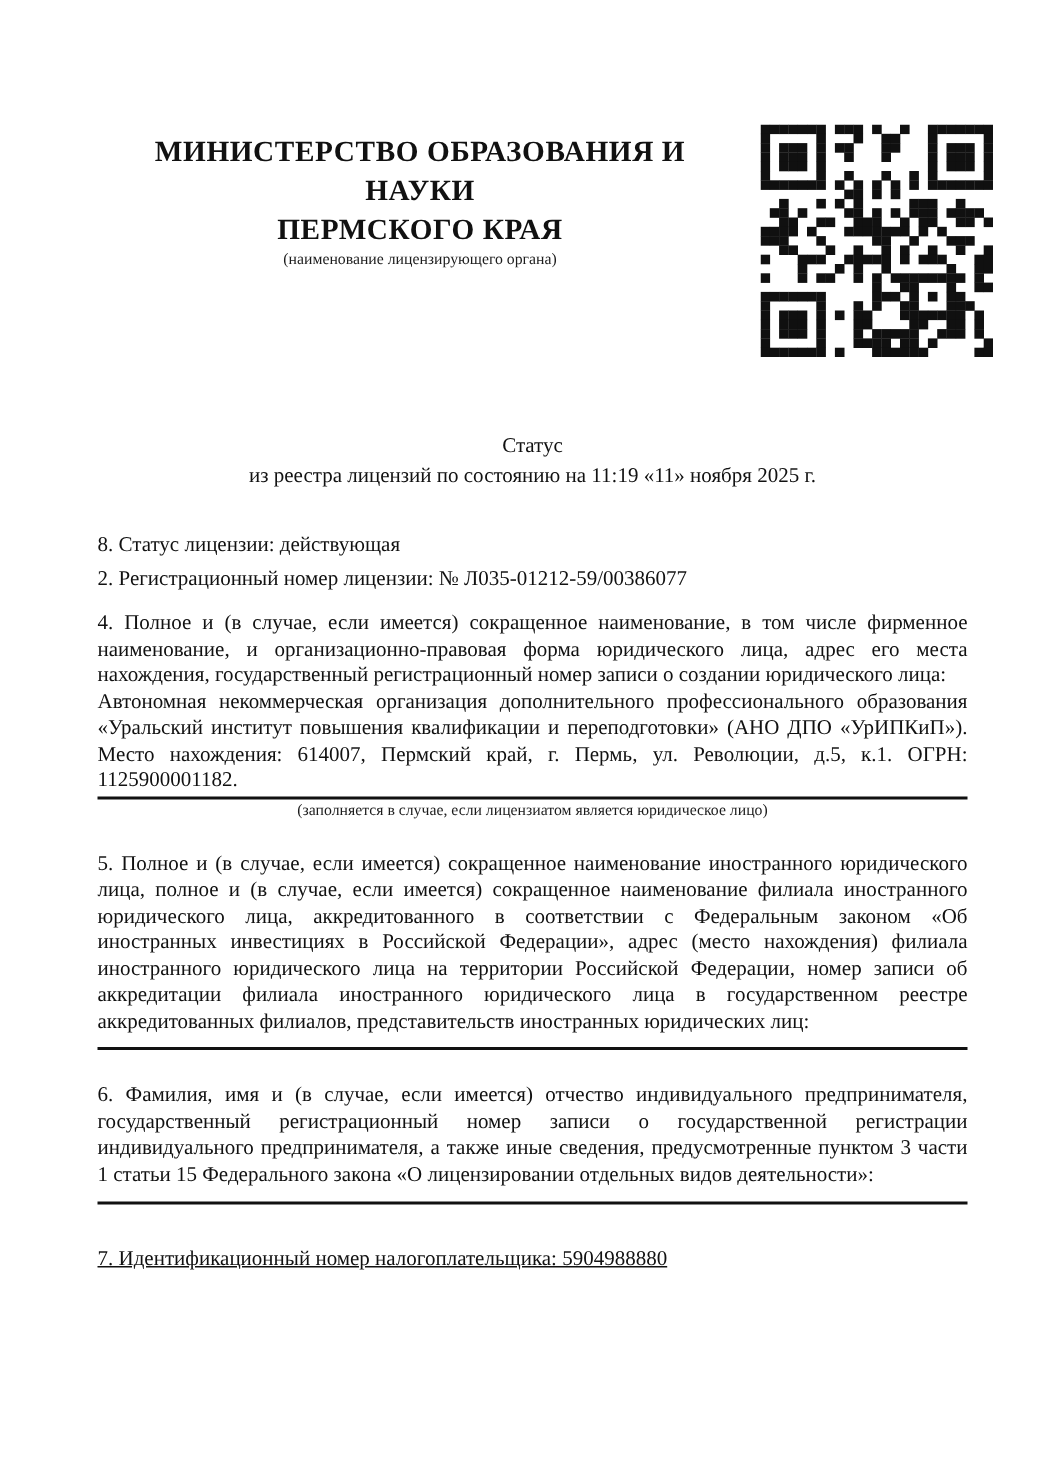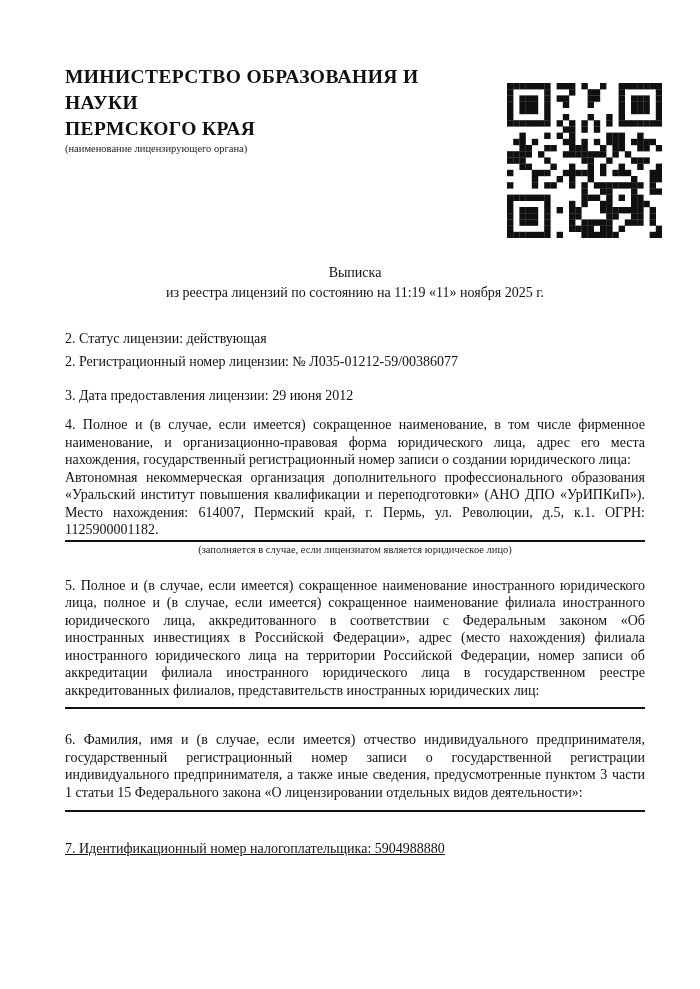--- a/index.html
+++ b/index.html
@@ -16,23 +16,23 @@
     overflow: hidden;
   }
   .qr {
     position: absolute;
     left: 507px;
     top: 83px;
     width: 155px;
     height: 155px;
   }
   .ministry {
-    margin-top: 64px;
+    margin-top: 89px;
     width: 430px;
-    text-align: left;
+    text-align: center;
   }
   .ministry-name {
     font-weight: bold;
     font-size: 19.5px;
     line-height: 26px;
     letter-spacing: 0.4px;
   }
   .ministry-caption {
     font-size: 10.5px;
     line-height: 13px;
@@ -384,29 +384,28 @@
         <rect x="148.80" y="148.80" width="6.40" height="6.40"></rect>
       </svg></div>
 
   <div class="ministry">
     <div class="ministry-name">МИНИСТЕРСТВО ОБРАЗОВАНИЯ И НАУКИ</div>
     <div class="ministry-name">ПЕРМСКОГО КРАЯ</div>
     <div class="ministry-caption">(наименование лицензирующего органа)</div>
   </div>
 
   <div class="doc-title">
-    <div>Выписка</div>
+    <div>Статус</div>
     <div>из реестра лицензий по состоянию на 11:19 «11» ноября 2025 г.</div>
   </div>
 
-  <div class="item-line item1">2. Статус лицензии: действующая</div>
+  <div class="item-line item1">8. Статус лицензии: действующая</div>
 
   <div class="item-line item2">2. Регистрационный номер лицензии: № Л035-01212-59/00386077</div>
 
-  <div class="item-line item3">3. Дата предоставления лицензии: 29 июня 2012</div>
 
   <div class="item4">
     <div class="para">4. Полное и (в случае, если имеется) сокращенное наименование, в том числе фирменное наименование, и организационно-правовая форма юридического лица, адрес его места нахождения, государственный регистрационный номер записи о создании юридического лица:</div>
     <div class="para">Автономная некоммерческая организация дополнительного профессионального образования «Уральский институт повышения квалификации и переподготовки» (АНО ДПО «УрИПКиП»). Место нахождения: 614007, Пермский край, г. Пермь, ул. Революции, д.5, к.1. ОГРН: 1125900001182.</div>
     <div class="rule rule-after-text"></div>
     <div class="rule-caption">(заполняется в случае, если лицензиатом является юридическое лицо)</div>
   </div>
 
   <div class="item5">
     <div class="para">5. Полное и (в случае, если имеется) сокращенное наименование иностранного юридического лица, полное и (в случае, если имеется) сокращенное наименование филиала иностранного юридического лица, аккредитованного в соответствии с Федеральным законом «Об иностранных инвестициях в Российской Федерации», адрес (место нахождения) филиала иностранного юридического лица на территории Российской Федерации, номер записи об аккредитации филиала иностранного юридического лица в государственном реестре аккредитованных филиалов, представительств иностранных юридических лиц:</div>

